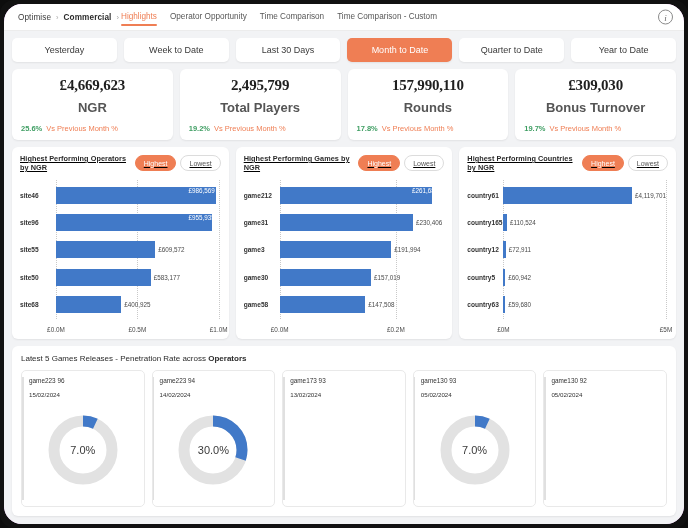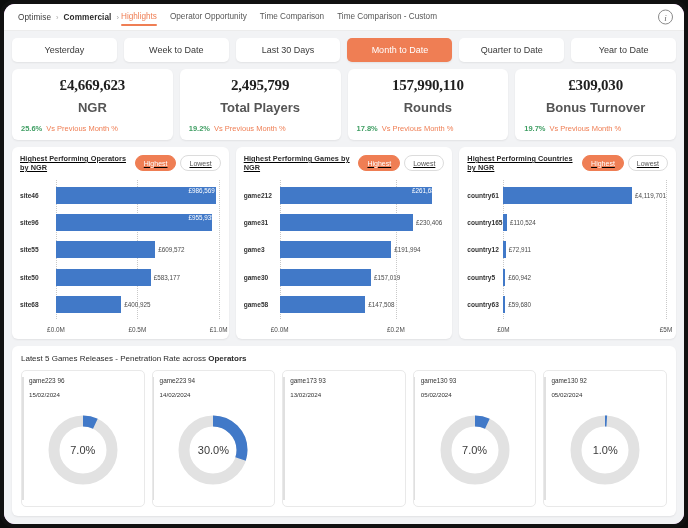--- a/index.html
+++ b/index.html
@@ -11,21 +11,21 @@
   }
   .device {
     position: absolute; inset: 0;
     background: #111;
     border-radius: 14px;
     padding: 4px;
   }
   .screen {
     width: 100%; height: 100%;
     background: #f0abfc;
-    border-radius: 11px;
+    border-radius: 18px;
     overflow: hidden;
     display: flex; flex-direction: column;
   }
 
   
   .topbar {
     height: 27px; flex: 0 0 27px;
     background: #ffffff;
     display: flex; align-items: center;
     padding: 0 12px 0 14px;
@@ -415,28 +415,19 @@
                     <circle cx="36" cy="36" r="29" fill="none" stroke="#e2e2e2" stroke-width="11"></circle>
                     <circle cx="36" cy="36" r="29" fill="none" stroke="#4179c8" stroke-width="11" stroke-dasharray="12.75486617357456 182.212373908208"></circle>
                   </svg>
                   <div class="dpct">7.0%</div>
                 </div>
               </div>
             </div>
             <div class="dcard">
               <div class="dname">game130 92</div>
               <div class="ddate">05/02/2024</div>
-              <div class="dwrap">
-                <div class="donut">
-                  <svg viewBox="0 0 72 72" width="72" height="72">
-                    <circle cx="36" cy="36" r="29" fill="none" stroke="#e2e2e2" stroke-width="11"></circle>
-                    <circle cx="36" cy="36" r="29" fill="none" stroke="#4179c8" stroke-width="11" stroke-dasharray="1.8221237390820801 182.212373908208"></circle>
-                  </svg>
-                  <div class="dpct">1.0%</div>
-                </div>
-              </div>
             </div>
           </div>
     </div>
 
   </div>
 </div>
 </div>
 
 </body></html>

